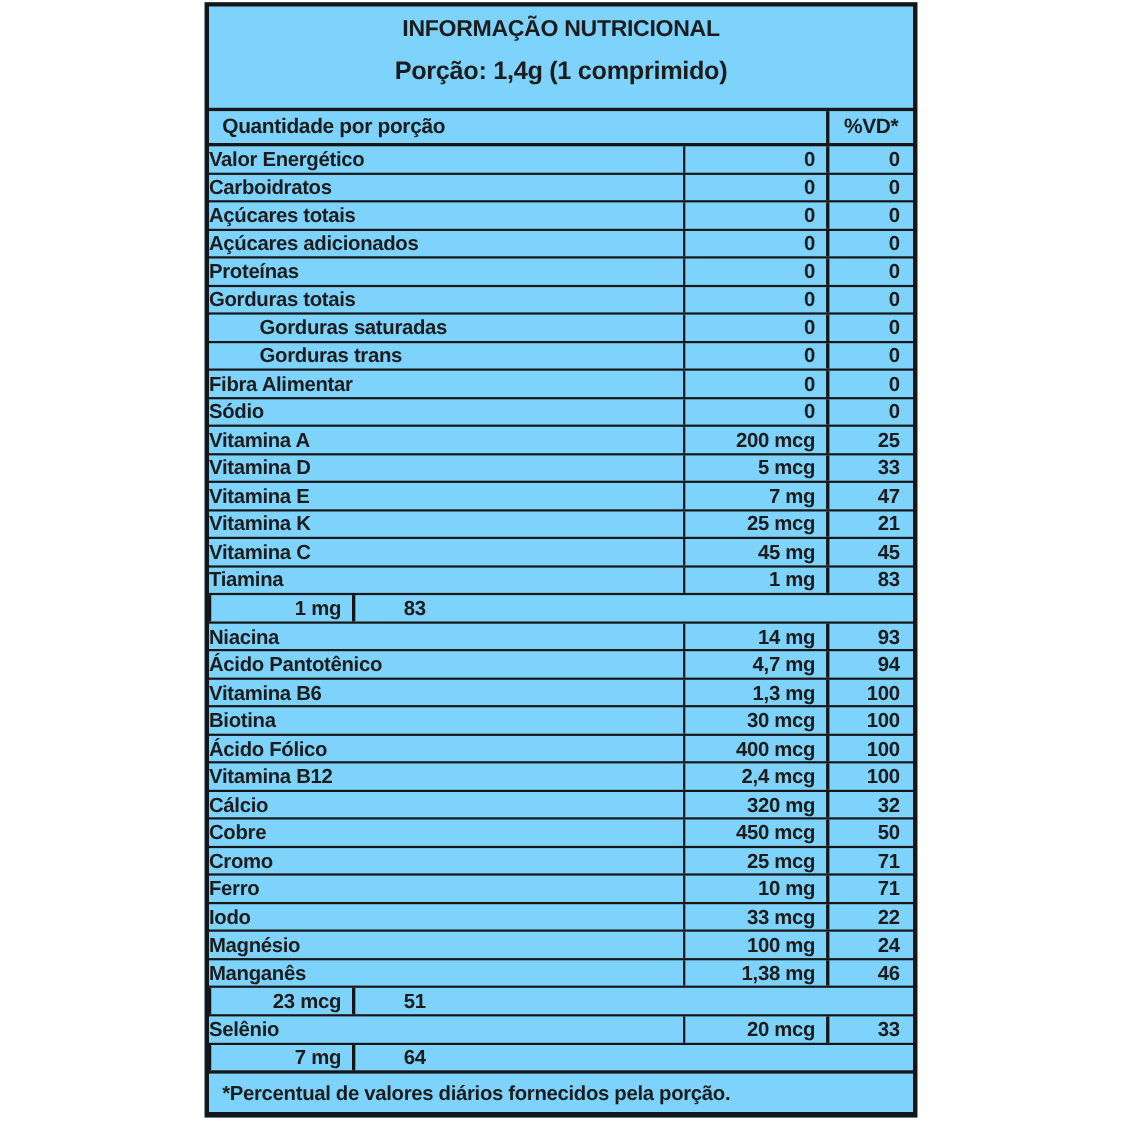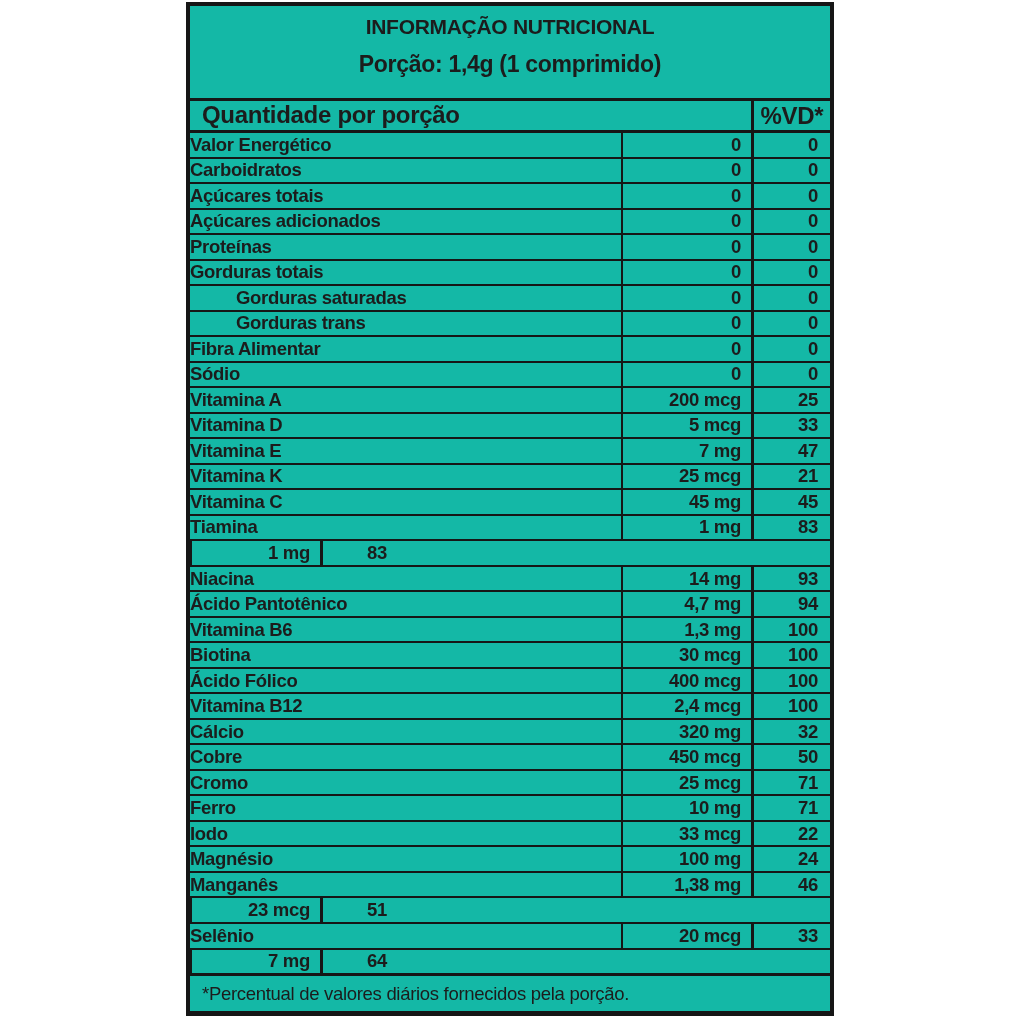--- a/index.html
+++ b/index.html
@@ -19,21 +19,21 @@
   }
   .panel {
     position: absolute;
     left: 186px;
     top: 2px;
     width: 648px;
     height: 1014px;
     box-sizing: border-box;
     border: 4px solid #161616;
     border-bottom-width: 5px;
-    background: #14b8a6;
+    background: #7dd3fc;
     display: flex;
     flex-direction: column;
     color: #1c1c1c;
   }
   .title-block {
     flex: 0 0 83px;
     border-bottom: 3px solid #161616;
     text-align: center;
     padding-top: 9px;
     box-sizing: content-box;
@@ -46,21 +46,22 @@
   .subtitle {
     margin-top: 12px;
     font-size: 23px;
     font-weight: 700;
     letter-spacing: -0.3px;
   }
   .header-row {
     flex: 0 0 29px;
     border-bottom: 3px solid #161616;
     display: flex;
-    font-size: 24px;
+    align-items: center;
+    font-size: 19px;
     font-weight: 700;
     letter-spacing: -0.3px;
   }
   .header-left {
     flex: 1;
     padding-left: 12px;
   }
   .header-right {
     flex: 0 0 76px;
     align-self: stretch;
@@ -110,21 +111,21 @@
     justify-content: flex-end;
     padding-right: 12px;
   }
   .footnote {
     flex: 0 0 35px;
     border-top: 3px solid #161616;
     display: flex;
     align-items: center;
     padding-left: 12px;
     font-size: 18.5px;
-    font-weight: 400;
+    font-weight: 700;
     letter-spacing: -0.3px;
   }
 </style>
 </head>
 <body>
 
 <div class="stage">
   <div class="panel">
 
     <div class="title-block">

